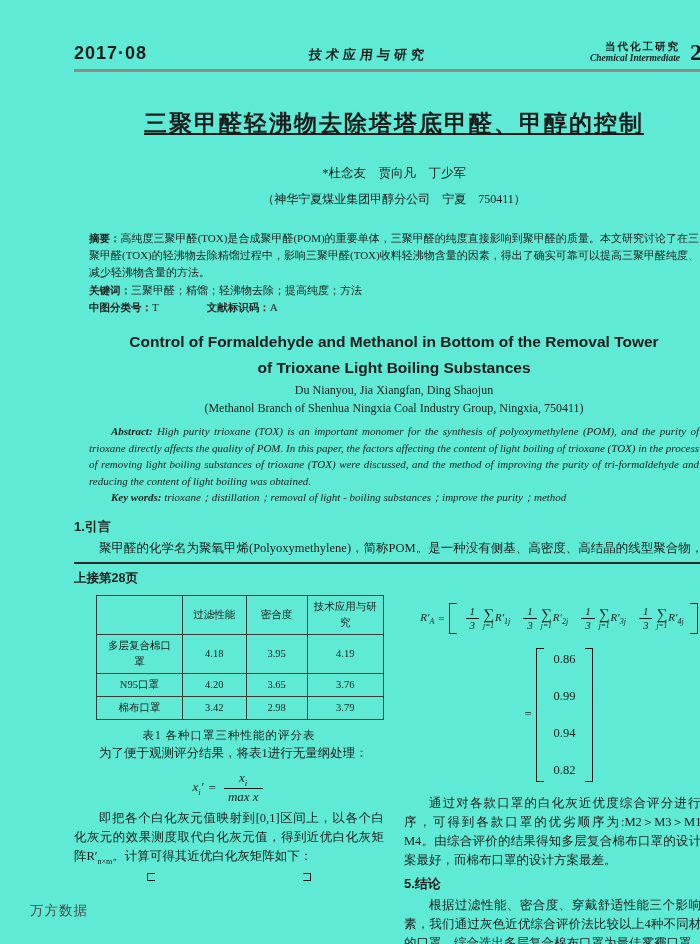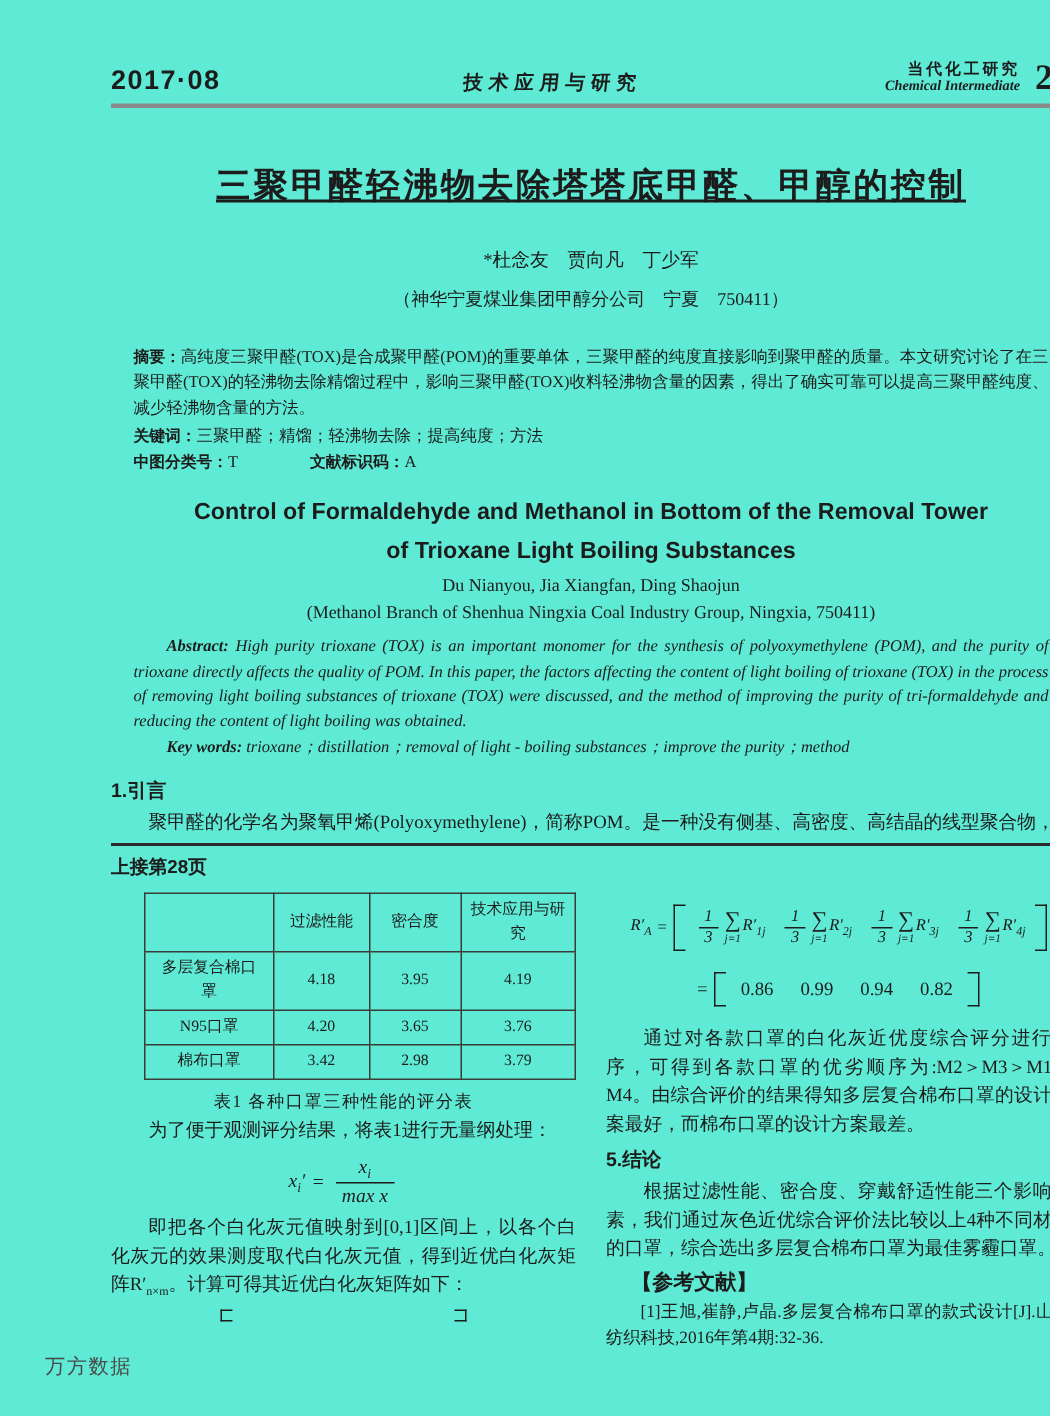--- a/index.html
+++ b/index.html
@@ -74,21 +74,21 @@
 
   
   .fr{display:flex;justify-content:center;align-items:center;font-style:italic;font-size:11px;margin-top:10px;}
   .fr sub{font-size:8px;}
   .fr .terms{display:flex;gap:10px;padding:2px 6px;align-items:center;}
   .term{display:inline-flex;align-items:center;}
   .sum{display:inline-flex;flex-direction:column;align-items:center;margin:0 1px;}
   .sum .sigma{font-size:15px;line-height:1;font-style:normal;}
   .sum .slim{font-size:7.5px;line-height:1;}
   .fr2{display:flex;justify-content:center;align-items:center;font-size:12.5px;margin-top:14px;}
-  .fr2 .terms{display:flex;gap:18px;padding:2px 10px;}
+  .fr2 .terms{display:flex;gap:18px;padding:2px 10px;flex-direction:column;}
   .rbrk{display:flex;align-items:stretch;}
 
   .rcol-paras{margin-top:12px;}
   .ref{font-size:11.5px;line-height:1.45;text-indent:2em;margin:0;}
   .bold-h{font-weight:bold;font-family:"Liberation Sans",sans-serif;font-size:14px;text-indent:1.2em;margin:2px 0;}
 
   .watermark{position:absolute;left:30px;bottom:24px;font-size:13.5px;color:#4a4a4a;
              font-family:"Liberation Sans",sans-serif;letter-spacing:1px;}
 </style>
 </head>

